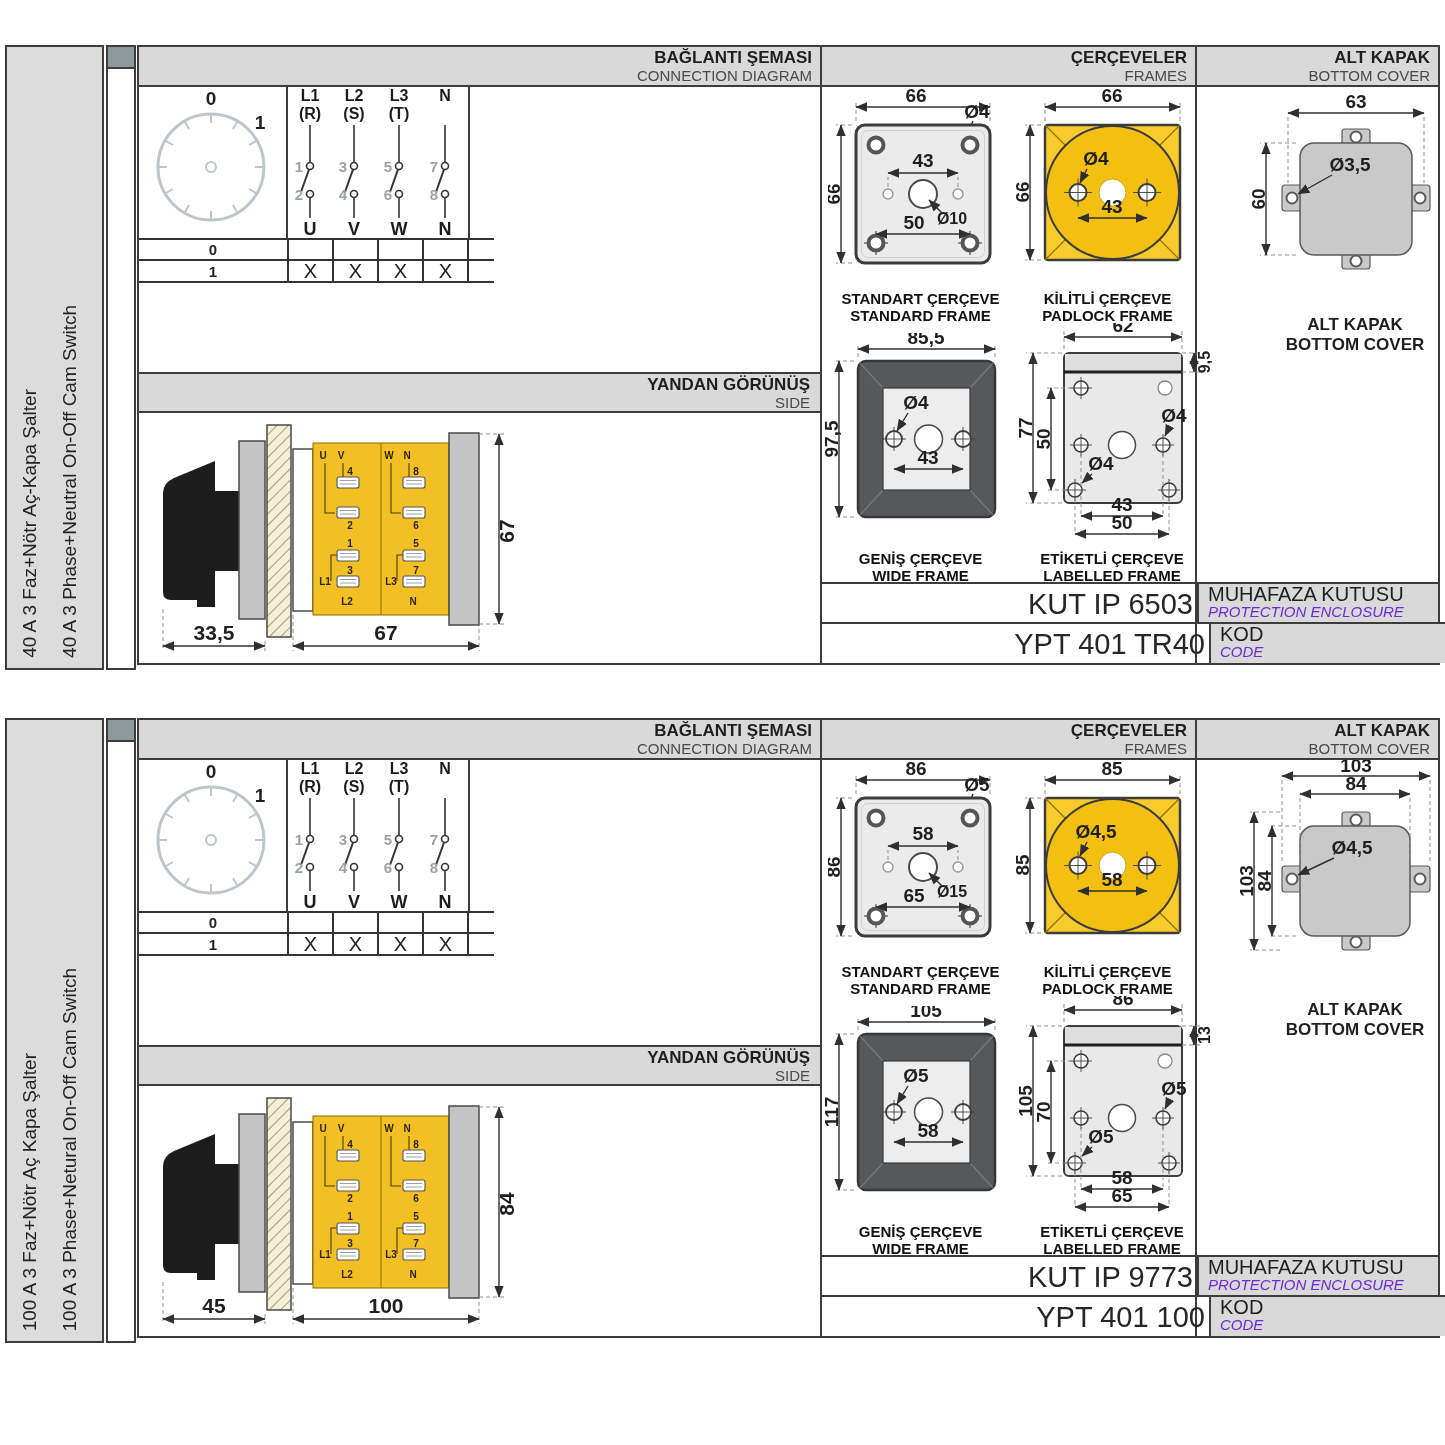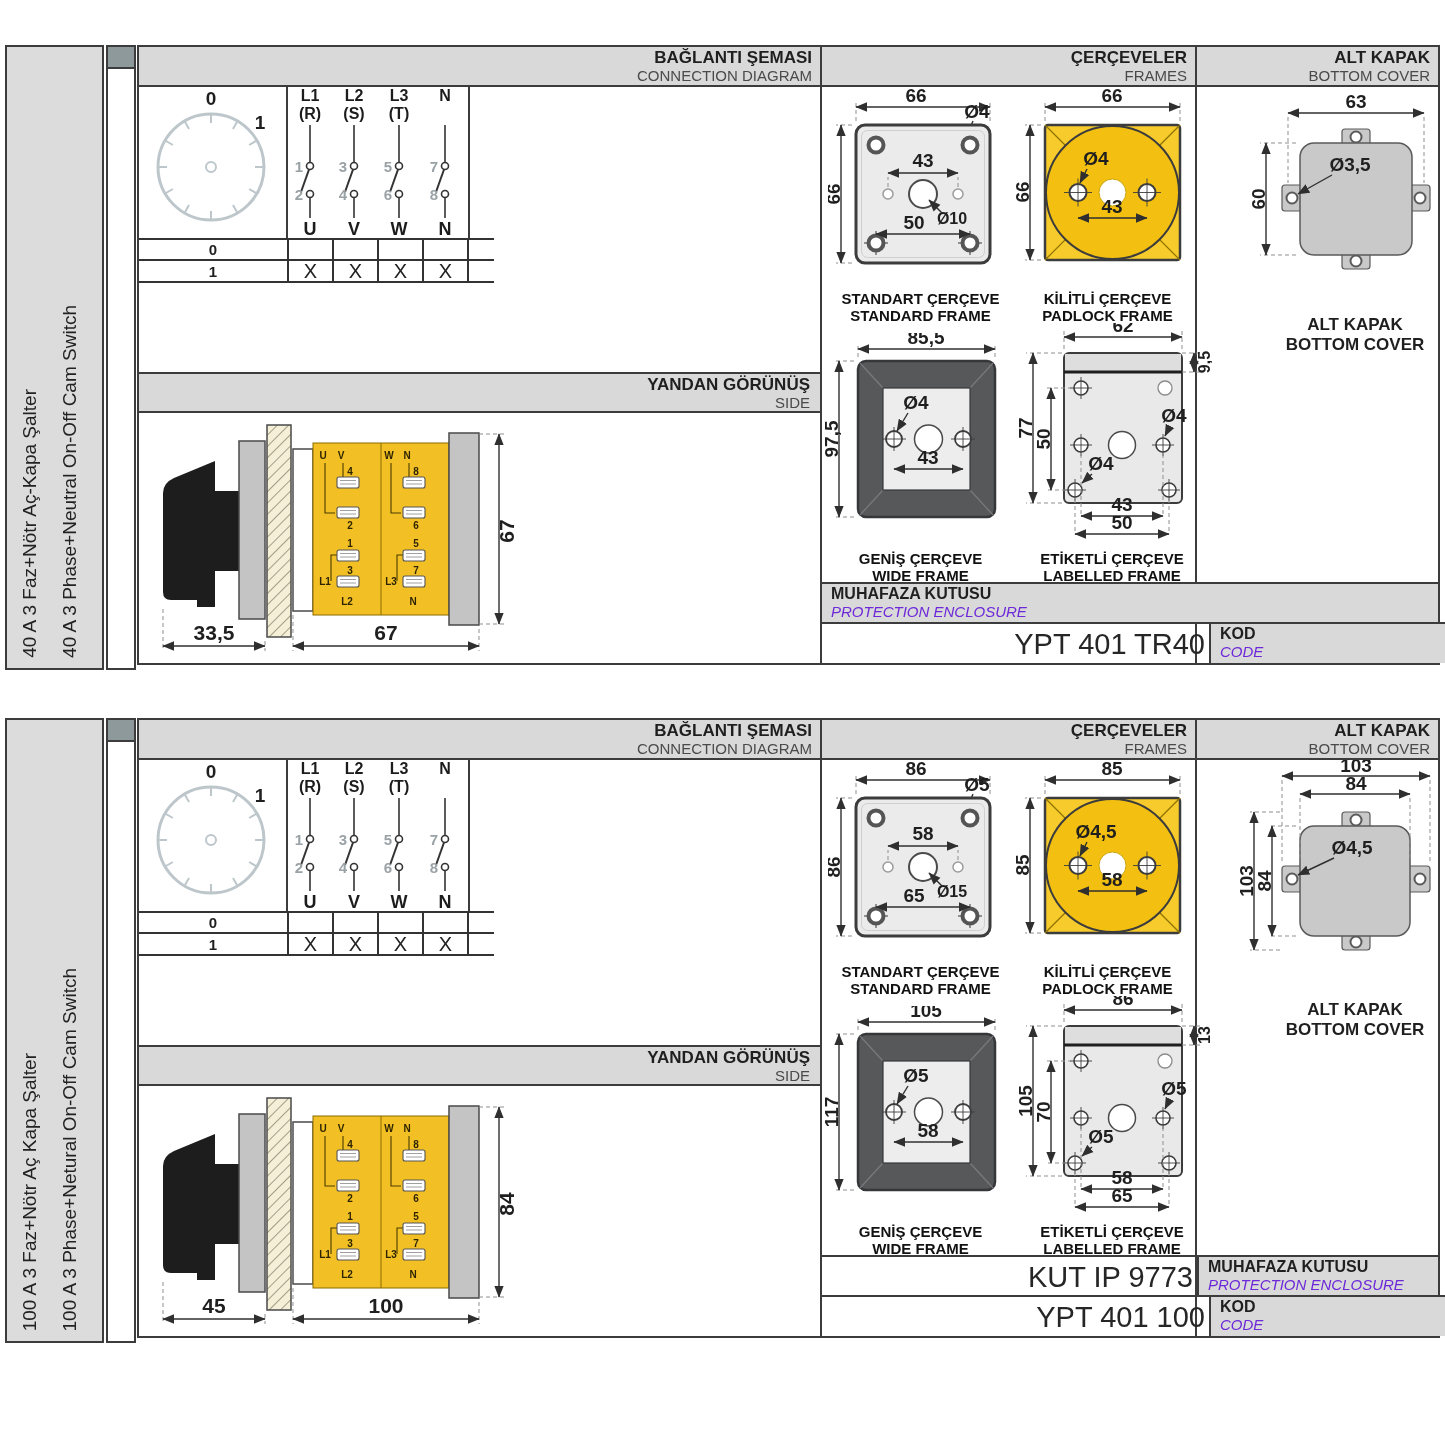--- a/index.html
+++ b/index.html
@@ -28,21 +28,21 @@
   .ctc.mark{font-size:20px;color:#222;}
   .band{position:absolute;left:0;top:325px;width:681px;height:41px;background:#d9d9d9;border-top:2px solid #3c3c3c;border-bottom:2px solid #3c3c3c;box-sizing:border-box;text-align:right;padding:1px 10px 0 0;}
   .side-svg{position:absolute;left:8px;top:372px;}
   .f-svg{position:absolute;}
   .flabel{position:absolute;text-align:center;font-weight:bold;font-size:15px;line-height:17px;color:#111;}
   .coverlabel{position:absolute;text-align:center;font-weight:bold;font-size:17px;line-height:20px;}
   .crow{position:absolute;left:681px;width:618px;border-top:2px solid #3c3c3c;display:flex;box-sizing:content-box;}
   .crow1{top:535px;height:38px;} .crow2{top:575px;height:39px;padding-left:12px;}
   .codeval{width:373px;font-size:29px;color:#262626;text-align:right;padding:4px 4px 0 0;white-space:nowrap;}
   .codelbl{flex:1;background:#d9d9d9;padding:1px 0 0 9px;border-left:2px solid #3c3c3c;}
-  .cl-tr{font-weight:bold;font-size:16px;line-height:18px;}
+  .cl-tr{font-weight:normal;font-size:20px;line-height:18px;}
   .cl-en{font-style:italic;font-size:15px;line-height:17px;color:#6d28d9;}
   svg text{font-family:"Liberation Sans",sans-serif;}
   .dnum{font-size:19px;font-weight:bold;fill:#1f1f1f;}
   .dnum-s{font-size:16px;font-weight:bold;fill:#1f1f1f;}
   .dnum-lg{font-size:21px;font-weight:bold;fill:#1f1f1f;}
   .dim{stroke:#2f2f2f;stroke-width:1.4;fill:none;}
   .ext{stroke:#8f8f8f;stroke-width:1;stroke-dasharray:4 3;fill:none;}
   .sl{font-size:16px;font-weight:bold;fill:#1c1c1c;}
   .gn{font-size:15px;font-weight:bold;fill:#9aa2a6;}
   .so{font-size:18px;font-weight:bold;fill:#1c1c1c;}
@@ -453,20 +453,21 @@
       <text class="dnum" transform="rotate(-90 20 104)" x="20" y="109" text-anchor="middle">60</text>
       <text class="dnum" x="110" y="76" text-anchor="middle">Ø3,5</text>
       <line class="dim" x1="92" y1="80" x2="58" y2="99" marker-end="url(#arr)"></line>
     </svg>
     <div class="coverlabel" style="left:1101px;top:268px;width:230px">
       <div>ALT KAPAK</div>
       <div>BOTTOM COVER</div>
     </div>
 
     <div class="crow crow1">
+      <div class="codeval">KUT IP 6503</div>
       <div class="codelbl">
         <div class="cl-tr">MUHAFAZA KUTUSU</div>
         <div class="cl-en">PROTECTION ENCLOSURE</div>
       </div>
     </div>
     <div class="crow crow2">
       <div class="codeval">YPT 401 TR40</div>
       <div class="codelbl">
         <div class="cl-tr">KOD</div>
         <div class="cl-en">CODE</div>

